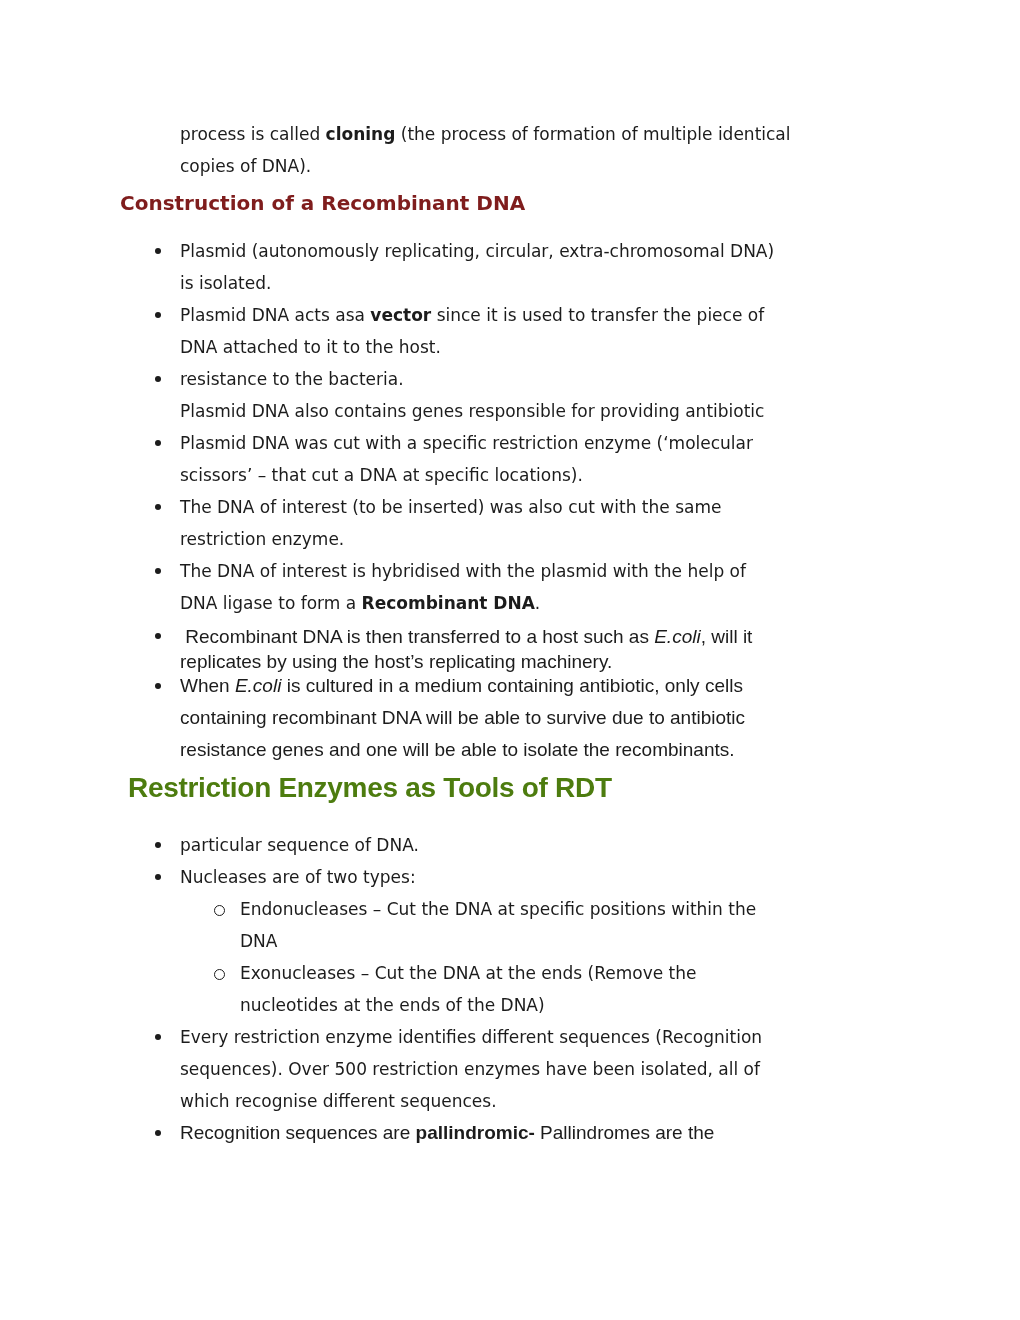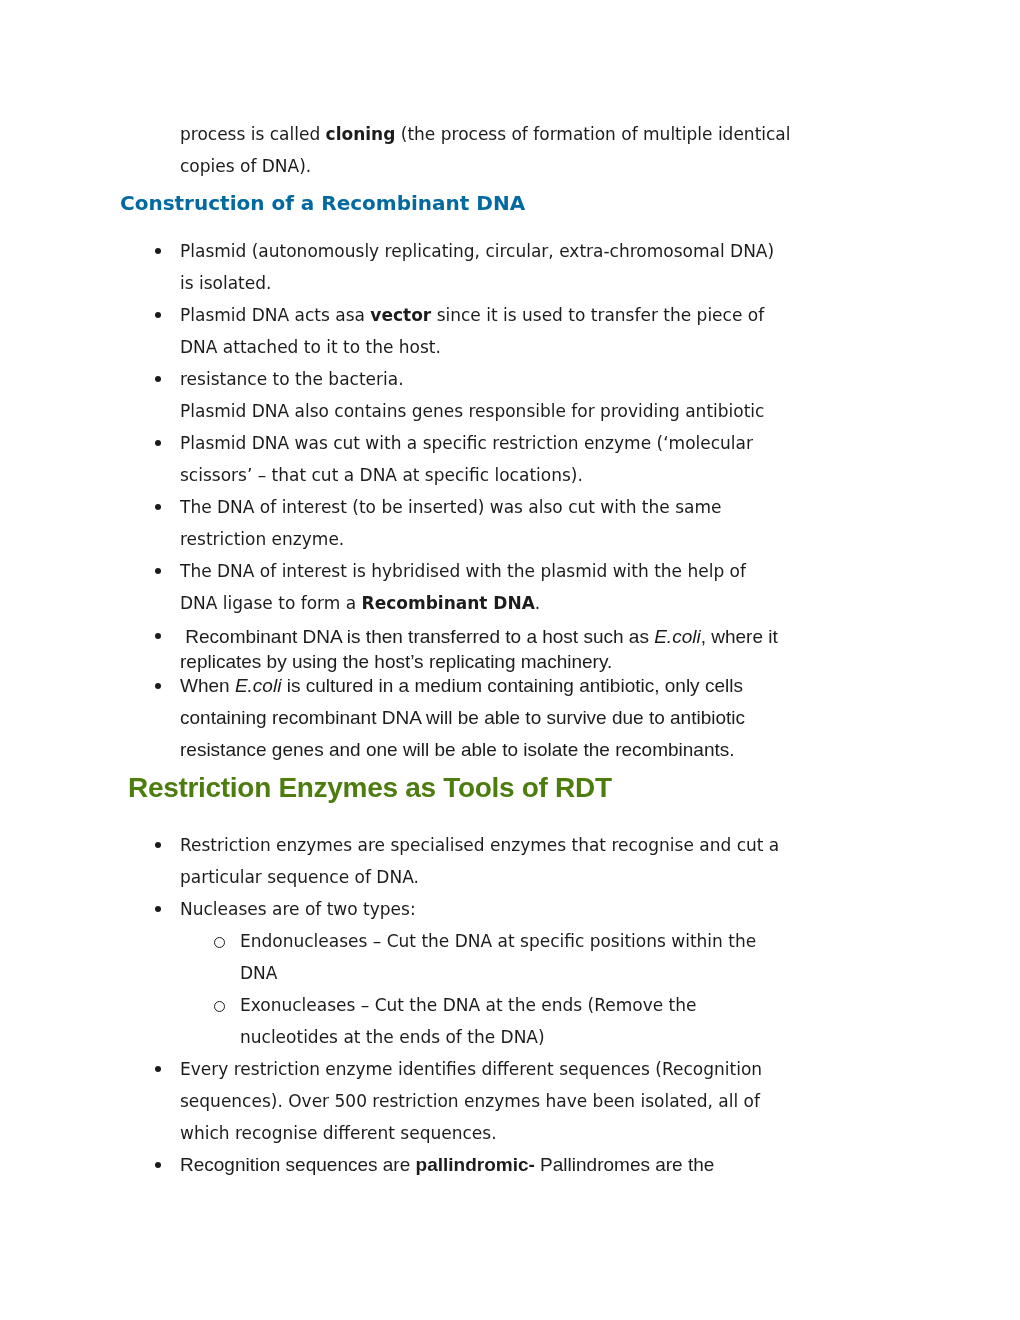--- a/index.html
+++ b/index.html
@@ -8,21 +8,21 @@
     font-family:"DejaVu Sans",sans-serif;font-size:17px;color:#1c1c1c;
     overflow:hidden;
   }
   .page{padding:118px 90px 0 120px;box-sizing:border-box;}
   .tline{white-space:pre-wrap;}
   .b{font-weight:bold;}
   .i{font-style:italic;}
   .intro{margin-left:60px;line-height:32px;}
   h2.section{
     font-family:"DejaVu Sans",sans-serif;font-size:20px;font-weight:bold;
-    color:#0369a1;line-height:26px;margin:8px 0 0 0;
+    color:#7f1d1d;line-height:26px;margin:8px 0 0 0;
   }
   h1.main{
     font-family:"Liberation Sans",sans-serif;font-size:28px;font-weight:bold;
     color:#4d7c0f;line-height:40px;margin:2px 0 0 8px;letter-spacing:-0.3px;
   }
   ul.list{list-style:none;margin:19px 0 0 0;padding:0;}
   ul.list2{margin-top:21px;}
   .li{position:relative;padding-left:60px;line-height:32px;}
   .marker{position:absolute;box-sizing:border-box;}
   .marker.disc{left:35px;top:13px;width:6px;height:6px;background:#1c1c1c;border-radius:50%;}
@@ -71,37 +71,36 @@
         <div class="tline"><span class="">The DNA of interest (to be inserted) was also cut with the same</span></div>
         <div class="tline"><span class="">restriction enzyme.</span></div>
       </li>
       <li class="li">
         <span class="marker disc"></span>
         <div class="tline"><span class="">The DNA of interest is hybridised with the plasmid with the help of</span></div>
         <div class="tline"><span class="">DNA ligase to form a </span><span class="b ">Recombinant DNA</span><span class="">.</span></div>
       </li>
       <li class="li tight condensed">
         <span class="marker disc"></span>
-        <div class="tline"><span class=""> Recombinant DNA is then transferred to a host such as </span><span class="i">E.coli</span><span class="">, where it</span></div>
+        <div class="tline"><span class=""> Recombinant DNA is then transferred to a host such as </span><span class="i">E.coli</span><span class="">, will it</span></div>
         <div class="tline"><span class="">replicates by using the host’s replicating machinery.</span></div>
       </li>
       <li class="li condensed">
         <span class="marker disc"></span>
         <div class="tline"><span class="">When </span><span class="i">E.coli</span><span class=""> is cultured in a medium containing antibiotic, only cells</span></div>
         <div class="tline"><span class="">containing recombinant DNA will be able to survive due to antibiotic</span></div>
         <div class="tline"><span class="">resistance genes and one will be able to isolate the recombinants.</span></div>
       </li>
     </ul>
 
   <h1 class="main">Restriction Enzymes as Tools of RDT</h1>
 
   <ul class="list list2">
       <li class="li">
         <span class="marker disc"></span>
-        <div class="tline"><span class="">Restriction enzymes are specialised enzymes that recognise and cut a</span></div>
         <div class="tline"><span class="">particular sequence of DNA.</span></div>
       </li>
       <li class="li">
         <span class="marker disc"></span>
         <div class="tline"><span class="">Nucleases are of two types:</span></div>
         <ul class="sublist">
           <li class="li">
             <span class="marker circle"></span>
             <div class="tline"><span class="">Endonucleases – Cut the DNA at specific positions within the</span></div>
             <div class="tline"><span class="">DNA</span></div>

